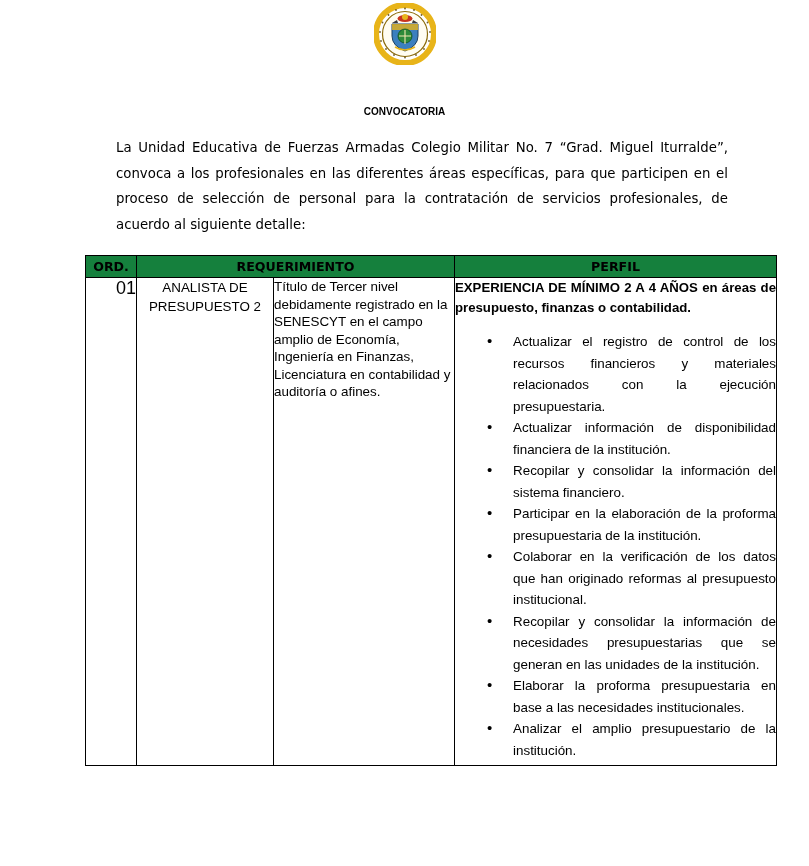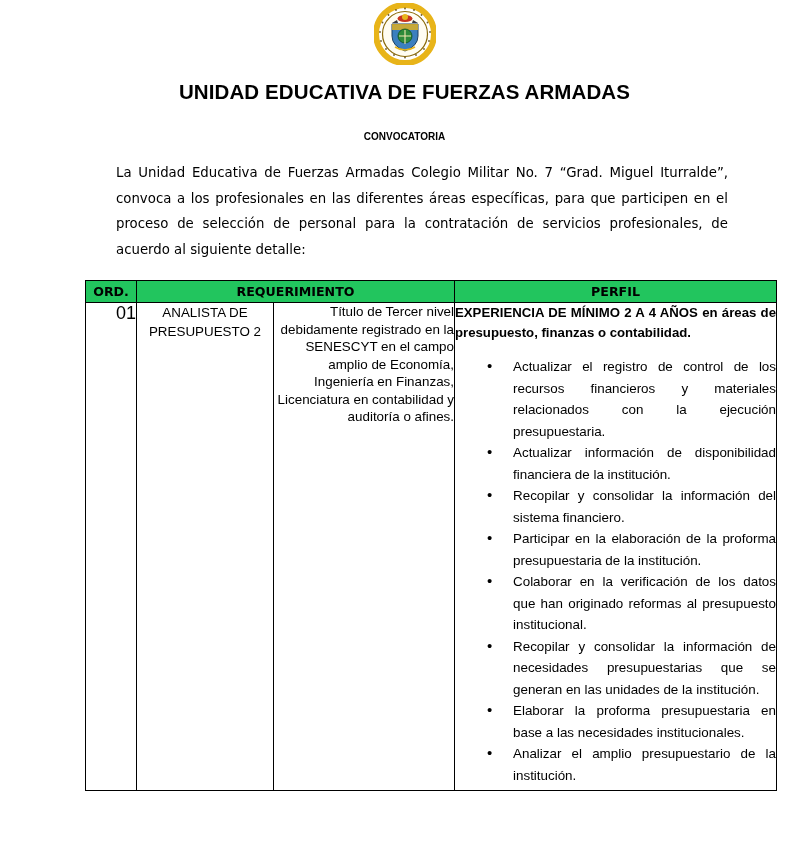--- a/index.html
+++ b/index.html
@@ -75,21 +75,21 @@
     table-layout: fixed;
     width: 691px;
     border: 1px solid #000;
   }
   table.convo th, table.convo td {
     border: 1px solid #000;
     padding: 0;
     vertical-align: top;
   }
   thead th {
-    background: #22c55e;
+    background: #15803d;
     font-family: "DejaVu Sans", sans-serif;
     font-weight: bold;
     font-size: 12.6px;
     text-align: center;
     height: 21px;
     line-height: 21px;
     padding: 0 2px;
     vertical-align: middle;
   }
   col.c-ord   { width: 51px; }
@@ -105,21 +105,21 @@
   }
   td.req-cell {
     text-align: center;
     vertical-align: middle;
     font-family: "Liberation Sans", sans-serif;
     font-size: 13.4px;
     line-height: 19px;
     padding: 0 6px;
   }
   td.mid-cell {
-    text-align: right;
+    text-align: left;
     vertical-align: middle;
     font-family: "Liberation Sans", sans-serif;
     font-size: 13.4px;
     line-height: 17.5px;
     padding: 0 7px;
   }
   td.perfil-cell {
     vertical-align: top;
     padding: 7px 8px 0 8px;
   }
@@ -198,21 +198,20 @@
       <path d="M18 21 L44 21 L44 33 Q44 43 31 48 Q18 43 18 33 Z" fill="#3B7FBF" stroke="#1d3f63" stroke-width="1"></path>
       <path d="M18 21 L44 21 L44 27 L18 27 Z" fill="#E8B419" opacity="0.8"></path>
       <circle cx="31" cy="33" r="7" fill="#2E8B3A" stroke="#14501c" stroke-width="0.8"></circle>
       <path d="M31 27 L31 41 M25 33 L37 33" stroke="#F3E7B0" stroke-width="1.1"></path>
       <path d="M21 44 Q31 50 41 44" fill="none" stroke="#E8B419" stroke-width="1.6"></path>
     </svg>
   </div>
 </div>
 
 <h1 class="doc-title">
-  <span class="line">UNIDAD EDUCATIVA DE FUERZAS ARMADAS</span>
 </h1>
 
 <h2 class="subtitle">CONVOCATORIA</h2>
 
 <p class="intro">La Unidad Educativa de Fuerzas Armadas Colegio Militar No. 7 “Grad. Miguel Iturralde”, convoca a los profesionales en las diferentes áreas específicas, para que participen en el proceso de selección de personal para la contratación de servicios profesionales, de acuerdo al siguiente detalle:</p>
 
 <div class="tbl-wrap">
   <table class="convo">
     <colgroup>
       <col class="c-ord">

